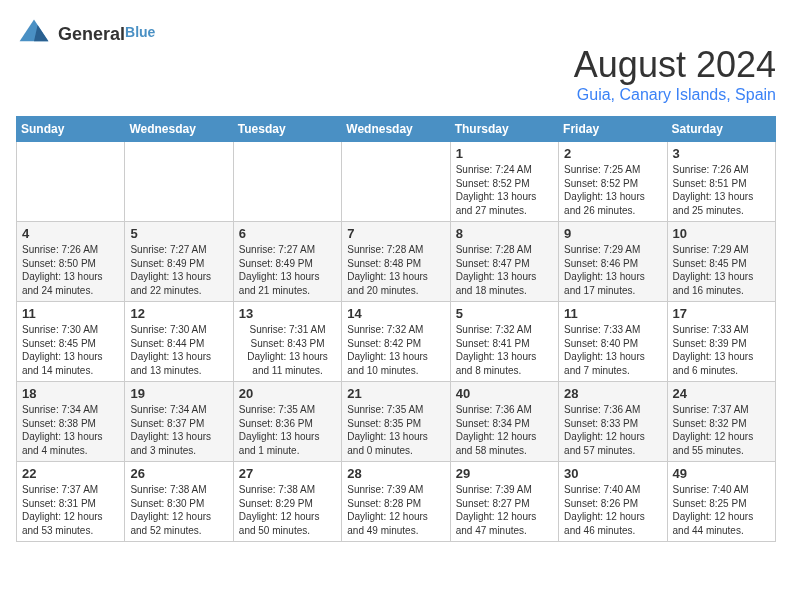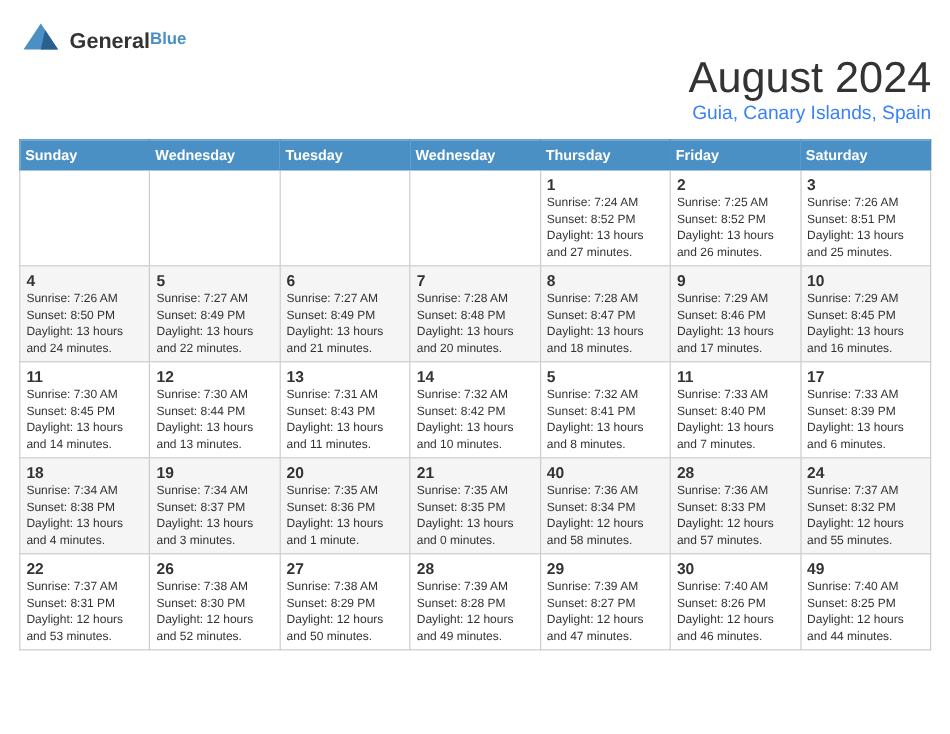--- a/index.html
+++ b/index.html
@@ -216,21 +216,21 @@
         </td>
         <td>
           <span class="day-num">12</span>
           <div class="day-info" style="white-space: pre-line;">Sunrise: 7:30 AM
 Sunset: 8:44 PM
 Daylight: 13 hours
 and 13 minutes.</div>
         </td>
         <td>
           <span class="day-num">13</span>
-          <div class="day-info" style="white-space: pre-line;">Sunrise: 7:31 AM
+          <div class="day-info" style="white-space: pre-line; text-align: center;">Sunrise: 7:31 AM
 Sunset: 8:43 PM
 Daylight: 13 hours
 and 11 minutes.</div>
         </td>
         <td>
           <span class="day-num">14</span>
           <div class="day-info" style="white-space: pre-line;">Sunrise: 7:32 AM
 Sunset: 8:42 PM
 Daylight: 13 hours
 and 10 minutes.</div>

